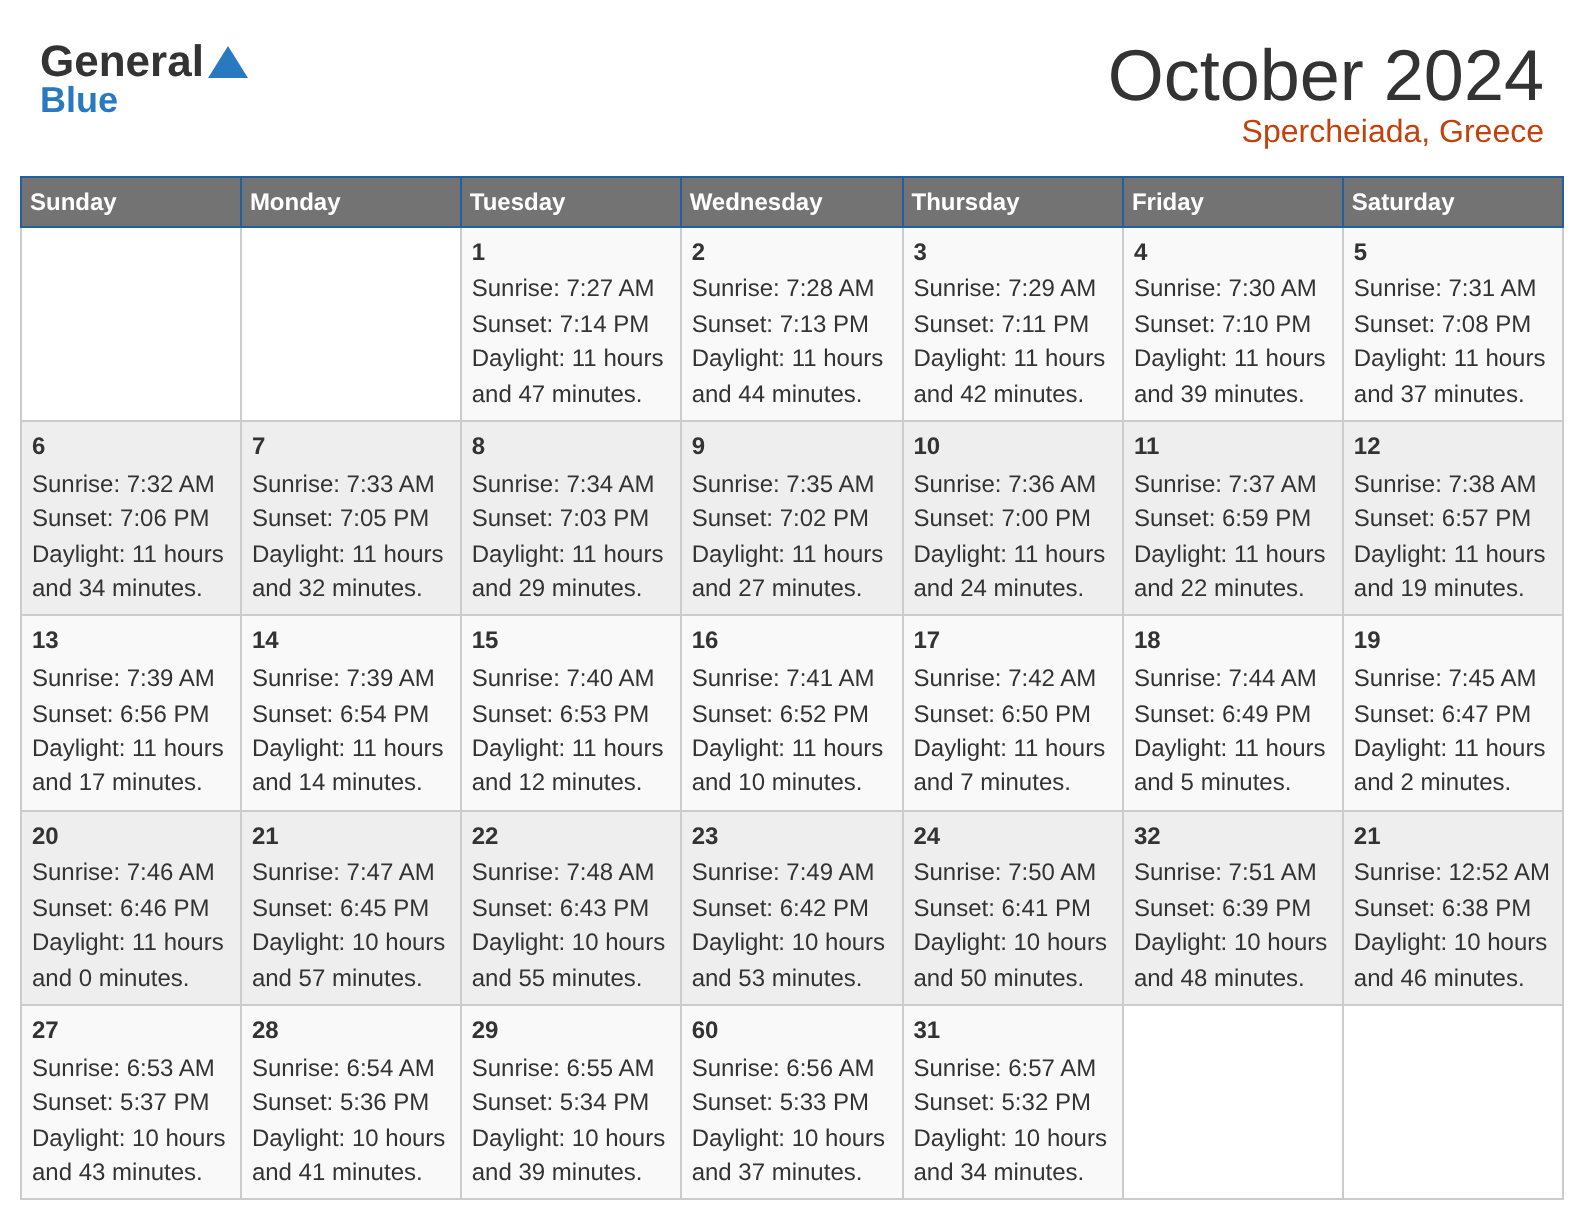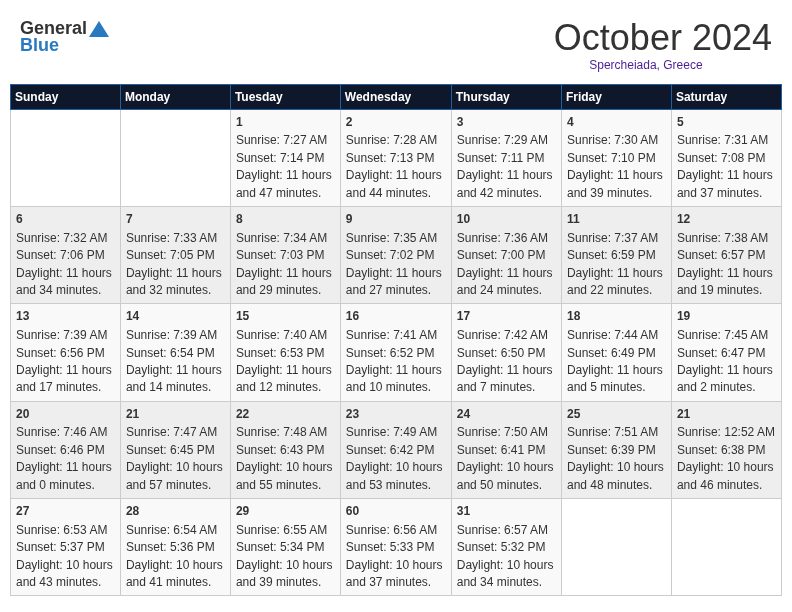--- a/index.html
+++ b/index.html
@@ -25,31 +25,30 @@
       text-align: right;
     }
     .month-title {
       font-size: 36px;
       font-weight: normal;
       color: #333;
       line-height: 1.1;
       margin-left: 34px;
     }
     .location-title {
-      font-size: 12px;
-      color: #4c1d95;
-      text-align: center;
+      font-size: 16px;
+      color: #c2410c;
     }
     .calendar {
       width: 100%;
       border-collapse: collapse;
       font-size: 10.5px;
     }
     .calendar thead th {
-      background: #0f172a;
+      background: #737373;
       color: #fff;
       padding: 5px 4px;
       font-size: 12px;
       font-weight: bold;
       text-align: left;
       border: 1px solid #2060a0;
     }
     .calendar tbody td {
       vertical-align: top;
       padding: 4px 5px;
@@ -81,21 +80,21 @@
     .empty-cell {
       background: #fff !important;
     }
   </style>
 </head>
 <body>
 
 <div class="header">
   <div class="logo">
     <div style="display:flex; align-items:center; gap:2px;">
-      <span style="font-size:18px; font-weight:bold; color:#333;">General</span>
+      <span style="font-size:22px; font-weight:bold; color:#333;">General</span>
       <svg width="20" height="16" viewBox="0 0 20 16">
         <polygon points="0,16 10,0 20,16" fill="#2979c0"></polygon>
       </svg>
     </div>
     <span style="font-size:18px; font-weight:bold; color:#2979c0; margin-top:-4px;">Blue</span>
   </div>
   <div class="title-block">
     <div class="month-title">October 2024</div>
     <div class="location-title">Spercheiada, Greece</div>
   </div>
@@ -261,21 +260,21 @@
 Sunset: 6:42 PM
 Daylight: 10 hours and 53 minutes.</div>
         </td>
         <td>
           <span class="day-num">24</span>
           <div class="day-info">Sunrise: 7:50 AM
 Sunset: 6:41 PM
 Daylight: 10 hours and 50 minutes.</div>
         </td>
         <td>
-          <span class="day-num">25</span>
+          <span class="day-num">32</span>
           <div class="day-info">Sunrise: 7:51 AM
 Sunset: 6:39 PM
 Daylight: 10 hours and 48 minutes.</div>
         </td>
         <td>
           <span class="day-num">21</span>
           <div class="day-info">Sunrise: 12:52 AM
 Sunset: 6:38 PM
 Daylight: 10 hours and 46 minutes.</div>
         </td>

